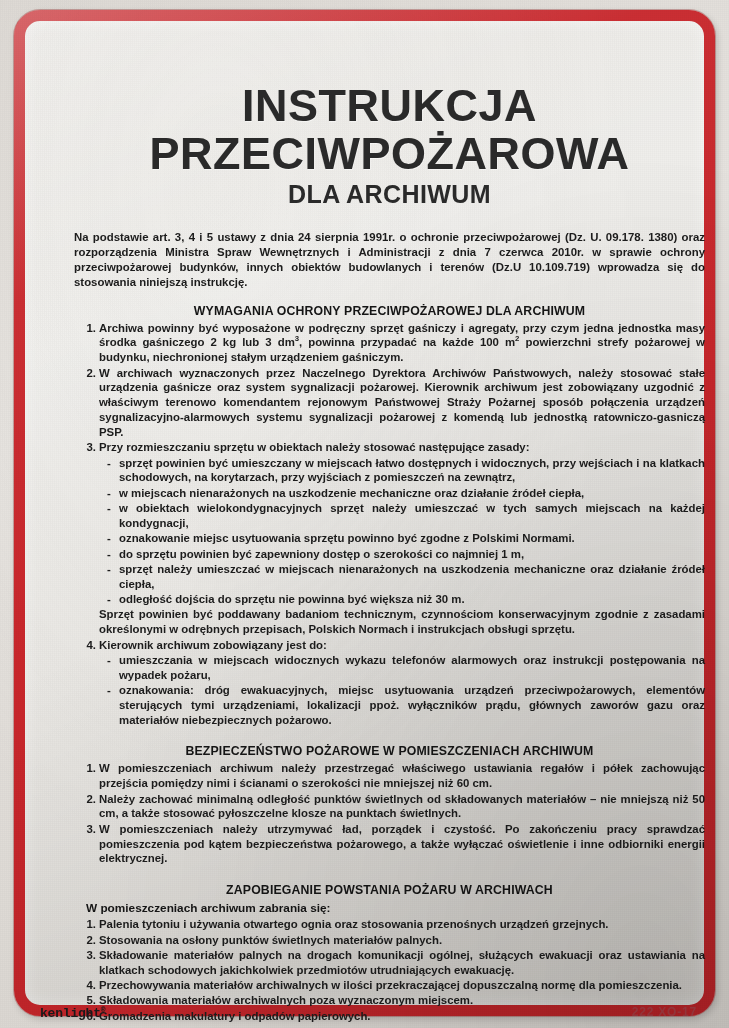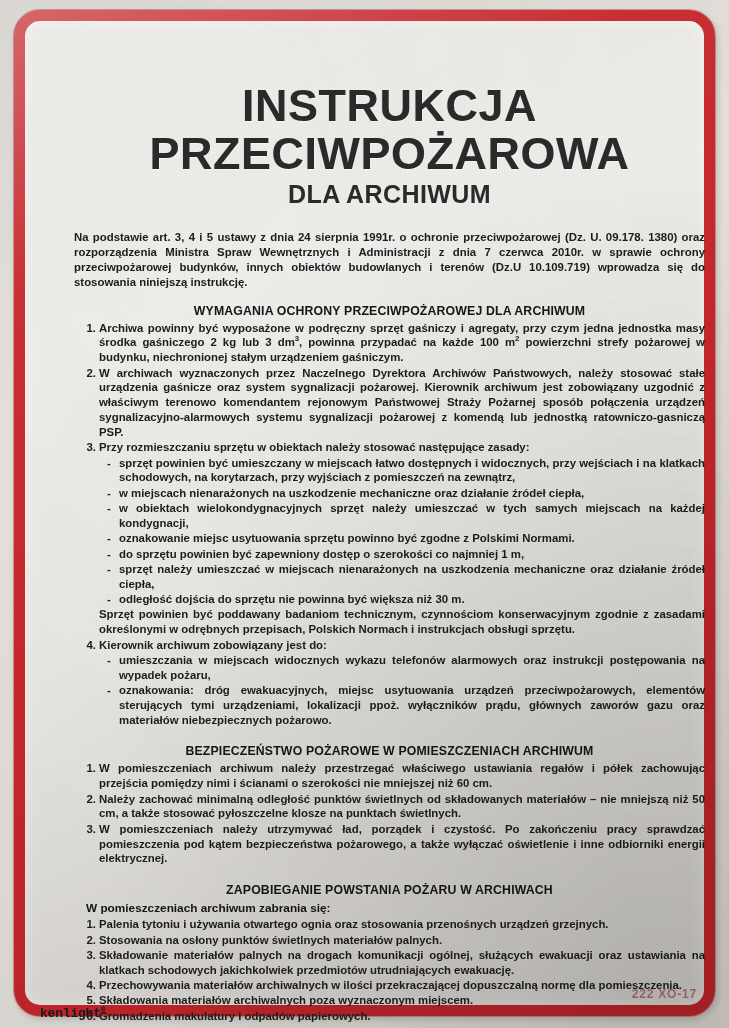--- a/index.html
+++ b/index.html
@@ -177,21 +177,21 @@
     font-size: 13px;
     font-weight: bold;
     color: #1a1a1a;
     letter-spacing: -0.2px;
     z-index: 5;
   }
   .brand .reg { font-size: 8px; vertical-align: super; }
   .code {
     position: absolute;
     right: 32px;
-    bottom: 27px;
+    bottom: 9px;
     font-size: 12px;
     font-weight: bold;
     color: #8d3f45;
     letter-spacing: 0.8px;
     opacity: 0.72;
     z-index: 5;
   }
 </style>
 </head>
 <body>

